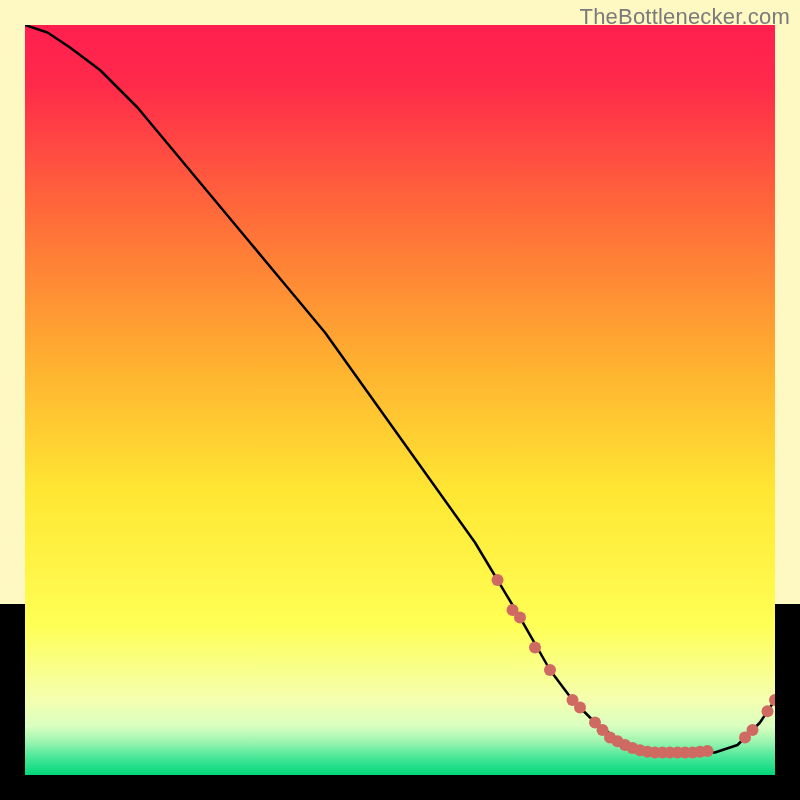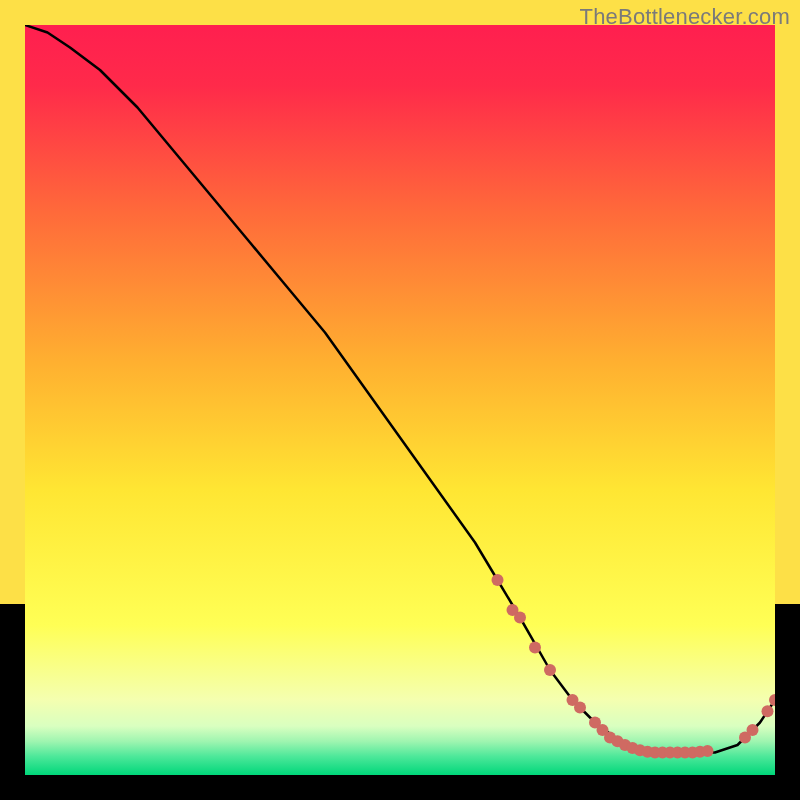--- a/index.html
+++ b/index.html
@@ -8,21 +8,21 @@
     width: 800px;
     height: 800px;
     background: #000;
     overflow: hidden;
     font-family: Arial, Helvetica, sans-serif;
   }
   .stage {
     position: relative;
     width: 800px;
     height: 604px;
-    background: #fde047;
+    background: #fef9c3;
   }
   .attribution {
     position: absolute;
     top: 4px;
     right: 10px;
     color: #7a7a7a;
     font-size: 22px;
     font-weight: 400;
     letter-spacing: 0.2px;
     z-index: 5;

